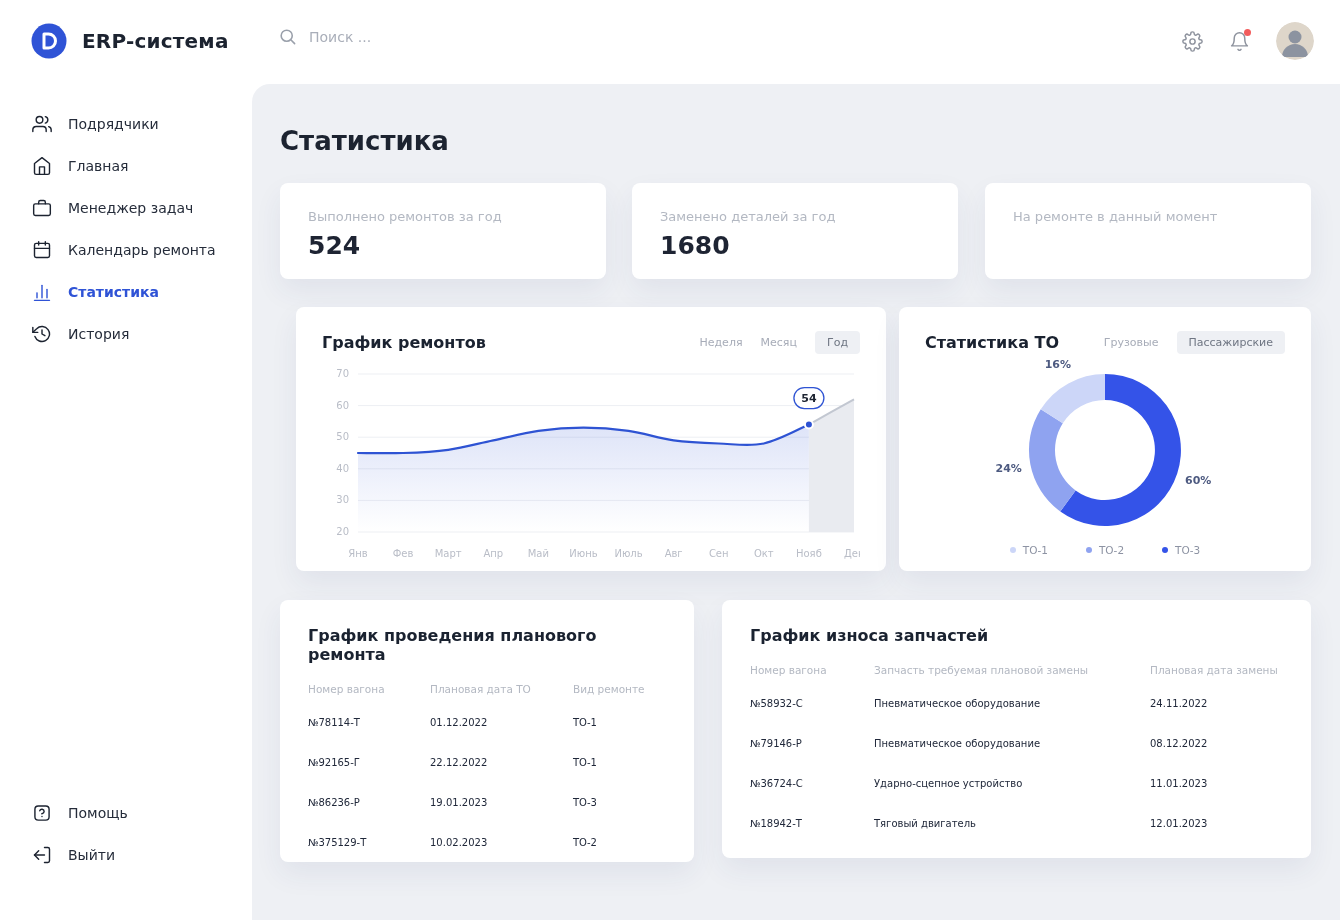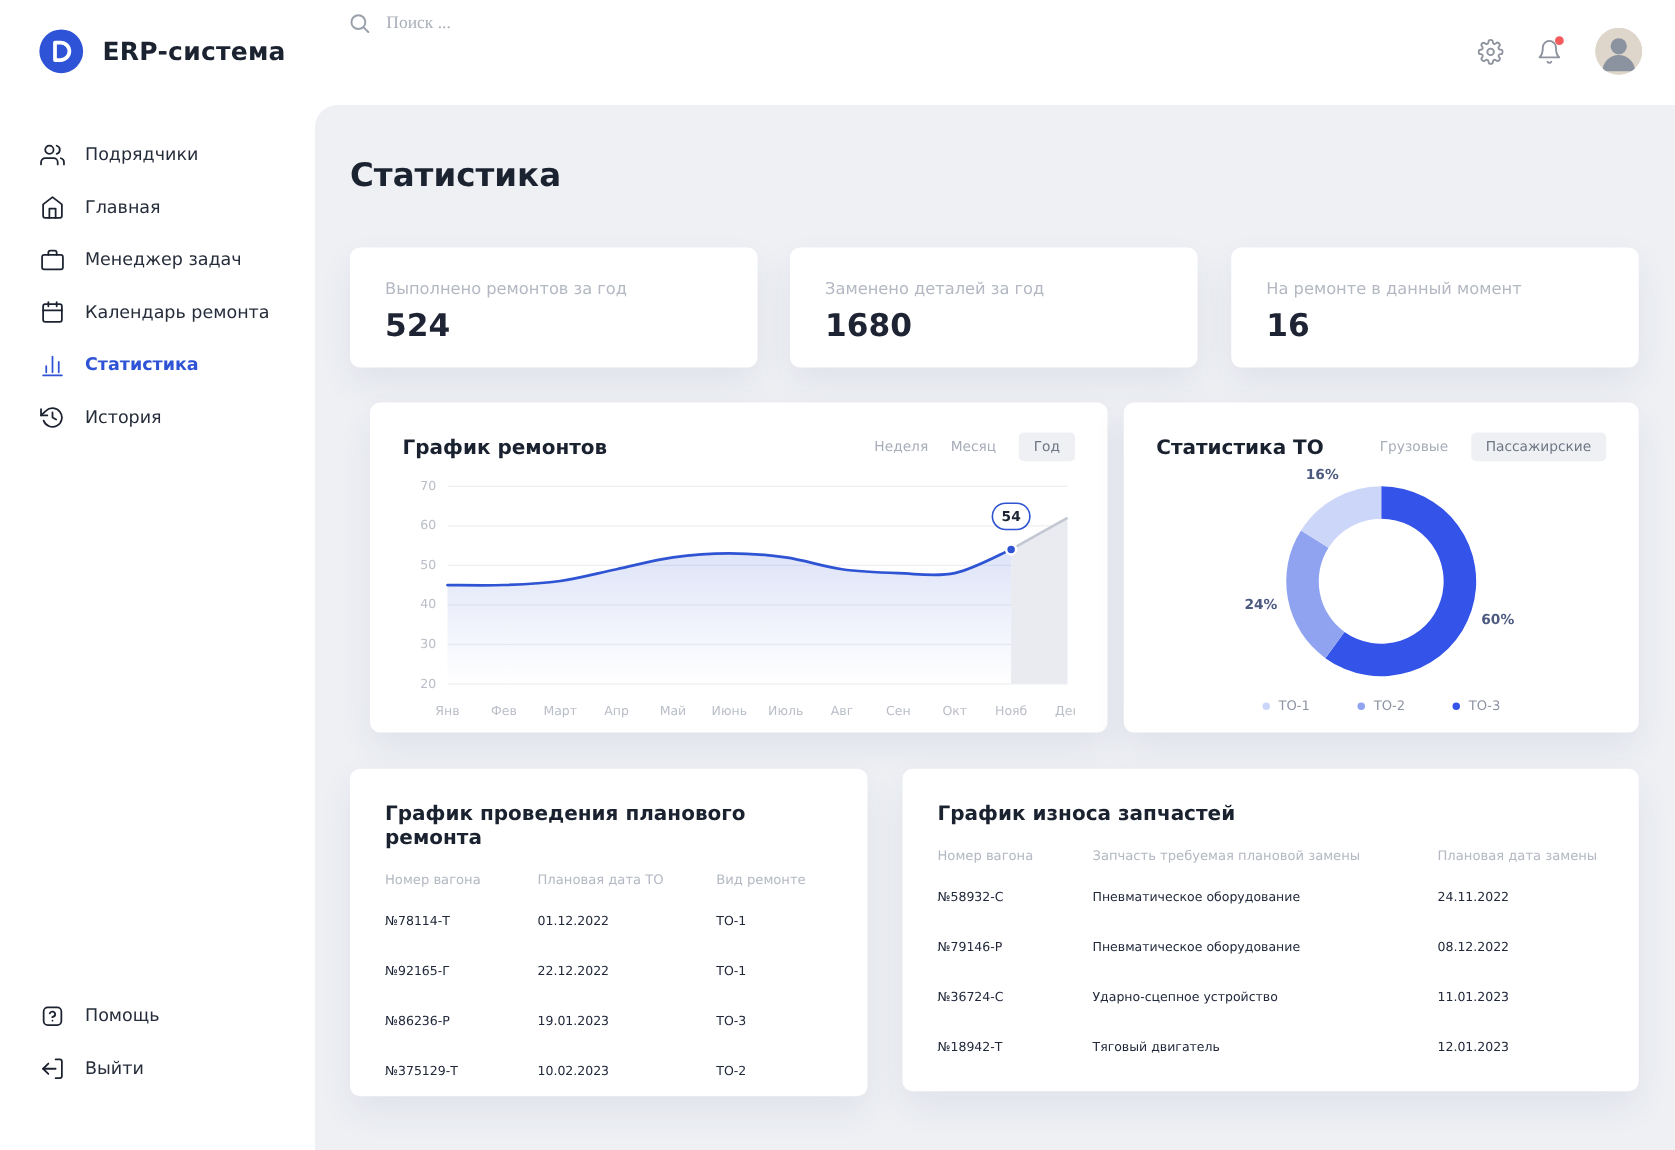--- a/index.html
+++ b/index.html
@@ -3,42 +3,42 @@
 <meta charset="utf-8">
 <style>
   *{box-sizing:border-box;margin:0;padding:0;}
   html,body{width:1340px;height:920px;overflow:hidden;}
   body{position:relative;font-family:"DejaVu Sans","Liberation Sans",sans-serif;background:#ffffff;color:#1e2532;}
 
   
   .header{position:absolute;top:0;left:0;right:0;height:84px;background:#fff;z-index:3;}
   .logo{position:absolute;left:30px;top:22px;display:flex;align-items:center;gap:14px;}
   .logo-title{font-size:20px;font-weight:700;color:#1c2330;letter-spacing:.2px;}
-  .search{position:absolute;left:278px;top:9px;display:flex;align-items:center;gap:12px;color:#9aa0ab;font-family:Liberation Serif, serif;}
+  .search{position:absolute;left:278px;top:27px;display:flex;align-items:center;gap:12px;color:#9aa0ab;}
   .search input{border:none;outline:none;background:transparent;font-size:14px;width:280px;color:#333;font-family:inherit;}
   .search input::placeholder{color:#a9aeb9;}
   .header-right{position:absolute;right:26px;top:22px;display:flex;align-items:center;gap:26px;}
   .icon-btn{position:relative;color:#8e939e;cursor:pointer;display:flex;align-items:center;}
   .notif-dot{position:absolute;top:-2px;right:-1px;width:7px;height:7px;border-radius:50%;background:#f25c5c;}
   .avatar{width:38px;height:38px;border-radius:50%;overflow:hidden;cursor:pointer;}
 
   
   .sidebar{position:absolute;top:84px;left:0;width:252px;bottom:0;background:#fff;z-index:2;}
   .side-items{padding-top:19px;}
   .side-item{display:flex;align-items:center;gap:16px;height:42px;padding-left:32px;font-size:14px;color:#252c3a;cursor:pointer;}
   .side-item .sicon{display:flex;color:#1c2330;}
   .side-item.active{color:#2f53d6;font-weight:700;}
   .side-item.active .sicon{color:#2f53d6;}
   .side-footer{position:absolute;bottom:44px;left:0;right:0;}
 
   
   .main{position:absolute;left:252px;top:84px;right:0;bottom:0;background:#eef0f4;border-top-left-radius:18px;}
   .page-title{position:absolute;left:28px;top:42px;font-size:26px;font-weight:700;color:#1c2330;}
 
-  .card{position:absolute;background:#fff;border-radius:8px;box-shadow:0 12px 28px rgba(44,63,120,0.07);margin-top:15px;}
+  .card{position:absolute;background:#fff;border-radius:8px;box-shadow:0 12px 28px rgba(44,63,120,0.07);}
 
   
   #stat-0{left:28px;top:99px;width:326px;height:96px;}
   #stat-1{left:380px;top:99px;width:326px;height:96px;}
   #stat-2{left:733px;top:99px;width:326px;height:96px;}
   .stat-card{padding:26px 28px;}
   .stat-label{font-size:13px;color:#b3b8c2;}
   .stat-value{margin-top:7px;font-size:25px;font-weight:600;color:#1e2433;}
 
   
@@ -219,21 +219,20 @@
   <div class="card stat-card" id="stat-0">
     <div class="stat-label">Выполнено ремонтов за год</div>
     <div class="stat-value">524</div>
   </div>
   <div class="card stat-card" id="stat-1">
     <div class="stat-label">Заменено деталей за год</div>
     <div class="stat-value">1680</div>
   </div>
   <div class="card stat-card" id="stat-2">
     <div class="stat-label">На ремонте в данный момент</div>
-    <div class="stat-value">16</div>
   </div>
 
   <div class="card" id="card-line">
     <div class="card-head">
       <div class="card-title">График ремонтов</div>
       <div class="tabs">
         <span class="tab">Неделя</span>
         <span class="tab">Месяц</span>
         <span class="tab active">Год</span>
       </div>

